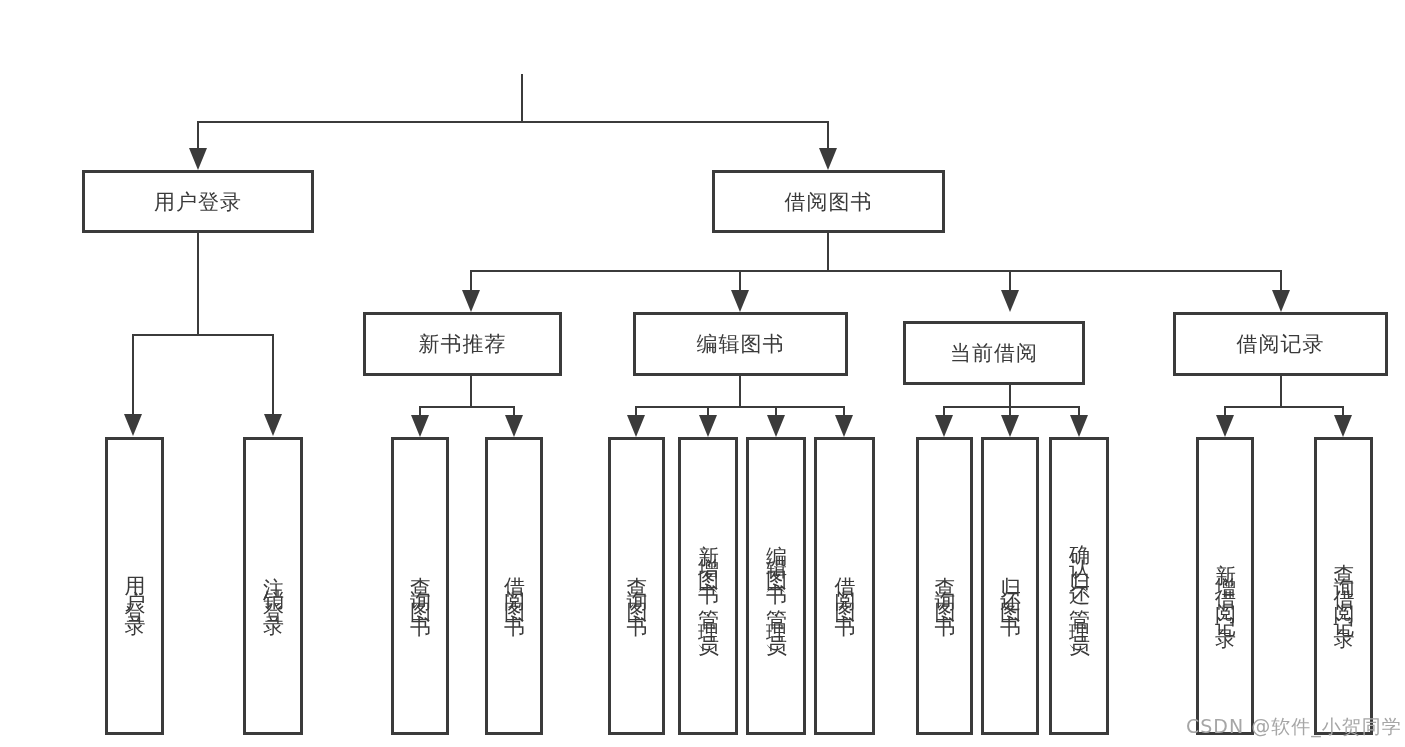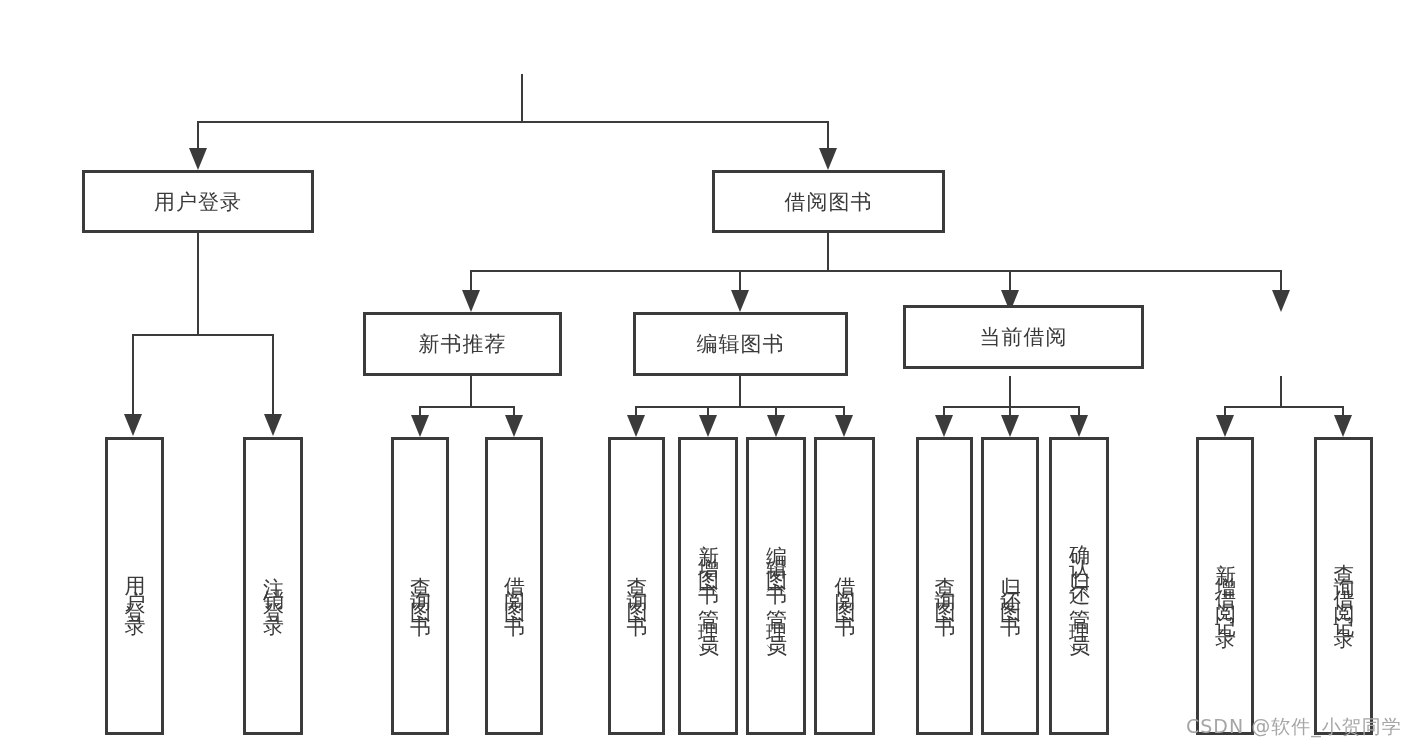--- a/index.html
+++ b/index.html
@@ -110,24 +110,27 @@
   </div>
 
   <div class="box" style="left:363px;top:312px;width:199px;height:64px">
     <span>新书推荐</span>
   </div>
 
   <div class="box" style="left:633px;top:312px;width:215px;height:64px">
     <span>编辑图书</span>
   </div>
 
-  <div class="box" style="left:903px;top:305px;width:241px;height:64px">
+  <div class="box" style="left:903px;top:321px;width:182px;height:64px">
     <span>当前借阅</span>
   </div>
 
+  <div class="box" style="left:1173px;top:312px;width:215px;height:64px">
+    <span>借阅记录</span>
+  </div>
 
   <div class="box leaf" style="left:105px;top:437px;width:59px;height:298px">
     <span>用户登录</span>
   </div>
 
   <div class="box leaf" style="left:243px;top:437px;width:60px;height:298px">
     <span>注销登录</span>
   </div>
 
   <div class="box leaf" style="left:391px;top:437px;width:58px;height:298px">

